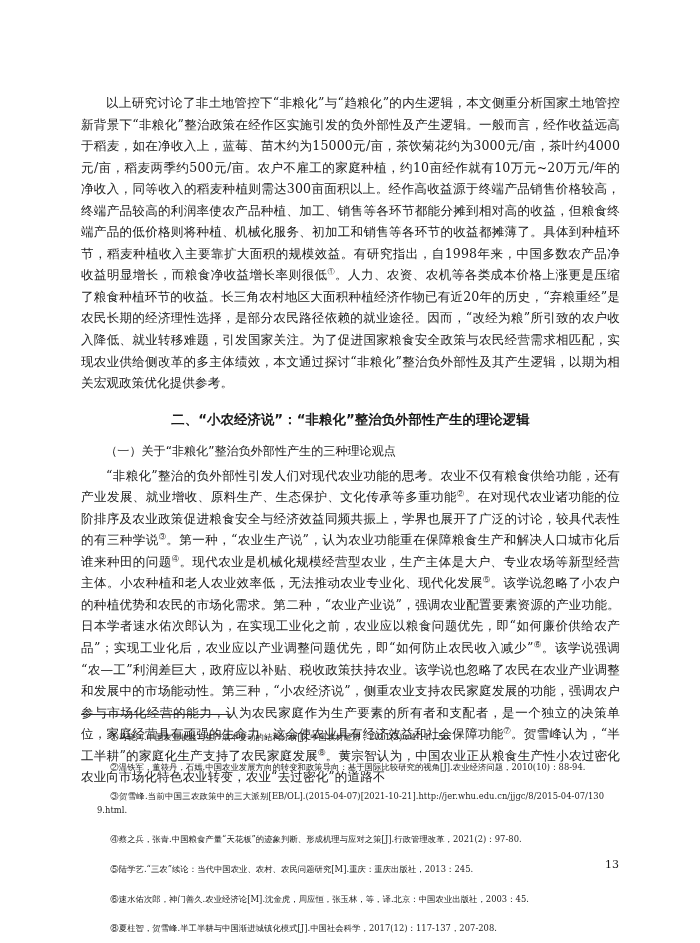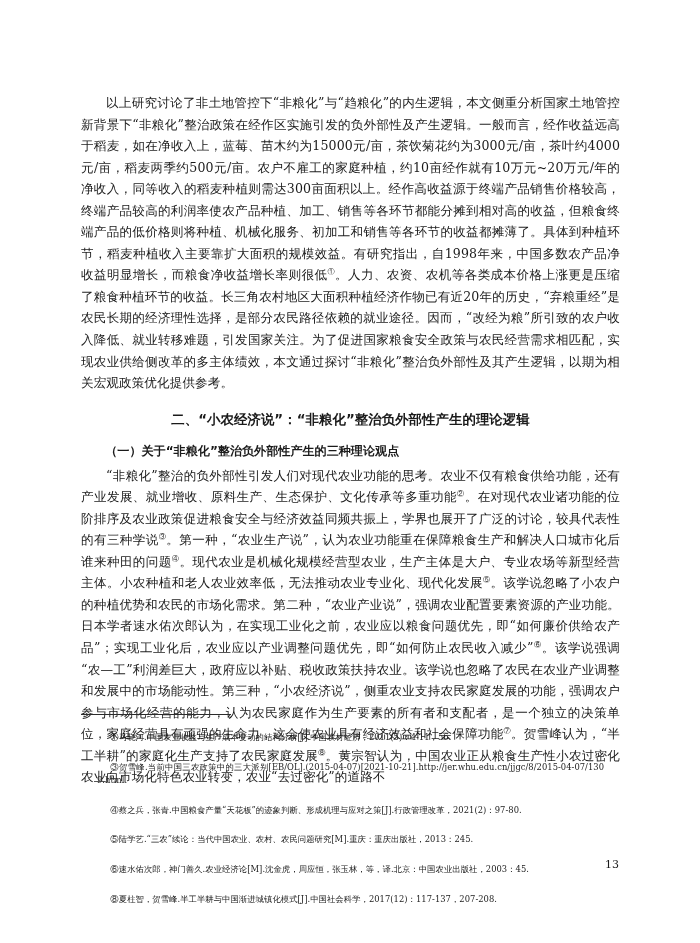--- a/index.html
+++ b/index.html
@@ -53,21 +53,21 @@
     font-weight: bold;
     text-align: center;
     margin: 15px 0 11px 0;
     text-indent: 0;
     font-family: "DejaVu Sans", "Liberation Sans", sans-serif;
     letter-spacing: 0.005em;
   }
   .h-sub {
     font-size: 12.1px;
     line-height: 21.5px;
-    font-weight: bold;
+    font-weight: normal;
     text-align: left;
     margin: 0 0 2px 0;
     text-indent: 2em;
     font-family: "DejaVu Sans", "Liberation Sans", sans-serif;
   }
 
   
   sup.fn {
     font-size: 7.2px;
     vertical-align: super;
@@ -124,20 +124,21 @@
 
     <h3 class="h-sub">（一）关于“非粮化”整治负外部性产生的三种理论观点</h3>
 
     <p class="para"><span>“非粮化”整治的负外部性引发人们对现代农业功能的思考。农业不仅有粮食供给功能，还有产业发展、就业增收、原料生产、生态保护、文化传承等多重功能</span><sup class="fn">②</sup><span>。在对现代农业诸功能的位阶排序及农业政策促进粮食安全与经济效益同频共振上，学界也展开了广泛的讨论，较具代表性的有三种学说</span><sup class="fn">③</sup><span>。第一种，“农业生产说”，认为农业功能重在保障粮食生产和解决人口城市化后谁来种田的问题</span><sup class="fn">④</sup><span>。现代农业是机械化规模经营型农业，生产主体是大户、专业农场等新型经营主体。小农种植和老人农业效率低，无法推动农业专业化、现代化发展</span><sup class="fn">⑤</sup><span>。该学说忽略了小农户的种植优势和农民的市场化需求。第二种，“农业产业说”，强调农业配置要素资源的产业功能。日本学者速水佑次郎认为，在实现工业化之前，农业应以粮食问题优先，即“如何廉价供给农产品”；实现工业化后，农业应以产业调整问题优先，即“如何防止农民收入减少”</span><sup class="fn">⑥</sup><span>。该学说强调“农—工”利润差巨大，政府应以补贴、税收政策扶持农业。该学说也忽略了农民在农业产业调整和发展中的市场能动性。第三种，“小农经济说”，侧重农业支持农民家庭发展的功能，强调农户参与市场化经营的能力，认为农民家庭作为生产要素的所有者和支配者，是一个独立的决策单位，家庭经营具有顽强的生命力，这会使农业具有经济效益和社会保障功能</span><sup class="fn">⑦</sup><span>。贺雪峰认为，“半工半耕”的家庭化生产支持了农民家庭发展</span><sup class="fn">⑧</sup><span>。黄宗智认为，中国农业正从粮食生产性小农过密化农业向市场化特色农业转变，农业“去过密化”的道路不</span></p>
 
   </div>
 
   <div class="footnotes">
     <div class="fn-rule"></div>
     <p class="fn-item"><span>①</span><span>马晓河.中国农业收益与生产成本变动的结构分析[J].中国农村经济，2011(5)：4-11，56.</span></p>
+    <p class="fn-item"><span>②</span><span>温铁军，董筱丹，石嫣.中国农业发展方向的转变和政策导向：基于国际比较研究的视角[J].农业经济问题，2010(10)：88-94.</span></p>
     <p class="fn-item"><span>③</span><span>贺雪峰.当前中国三农政策中的三大派别[EB/OL].(2015-04-07)[2021-10-21].http://jer.whu.edu.cn/jjgc/8/2015-04-07/1309.html.</span></p>
     <p class="fn-item"><span>④</span><span>蔡之兵，张青.中国粮食产量“天花板”的迹象判断、形成机理与应对之策[J].行政管理改革，2021(2)：97-80.</span></p>
     <p class="fn-item"><span>⑤</span><span>陆学艺.“三农”续论：当代中国农业、农村、农民问题研究[M].重庆：重庆出版社，2013：245.</span></p>
     <p class="fn-item"><span>⑥</span><span>速水佑次郎，神门善久.农业经济论[M].沈金虎，周应恒，张玉林，等，译.北京：中国农业出版社，2003：45.</span></p>
     <p class="fn-item"><span>⑧</span><span>夏柱智，贺雪峰.半工半耕与中国渐进城镇化模式[J].中国社会科学，2017(12)：117-137，207-208.</span></p>
   </div>
 
   <div class="page-number">13</div>
 
 </div>

